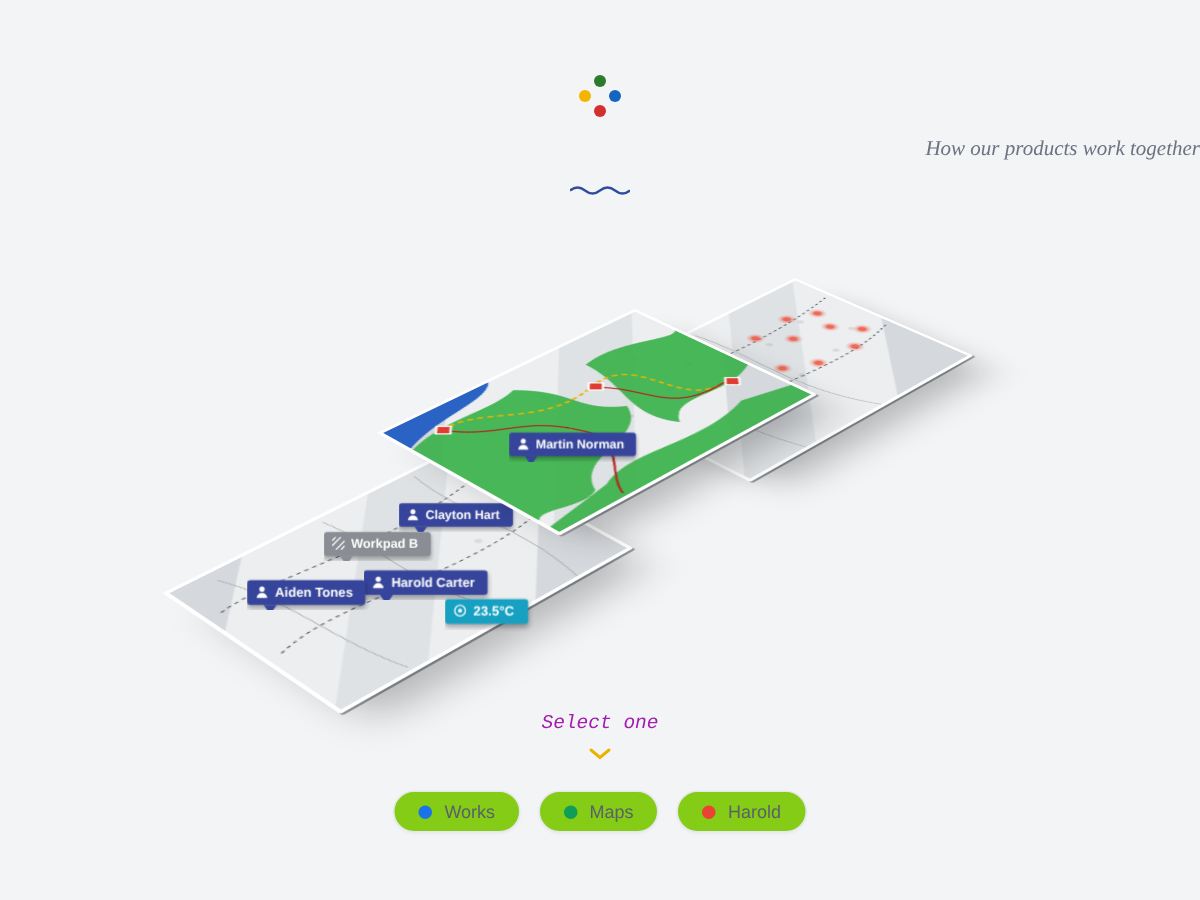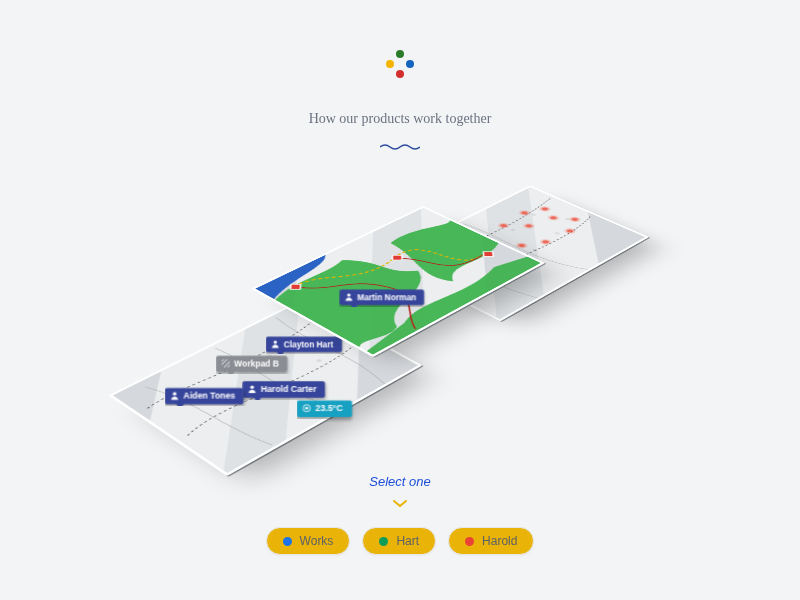--- a/index.html
+++ b/index.html
@@ -17,22 +17,22 @@
   }
   .logo { display: inline-block; position: relative; width: 28px; height: 28px; }
   .logo .dot {
     position: absolute; width: 8px; height: 8px; border-radius: 50%;
   }
   .logo .dot.t { left: 10px; top: 0; }
   .logo .dot.r { right: 0; top: 10px; }
   .logo .dot.b { left: 10px; bottom: 0; }
   .logo .dot.l { left: 0; top: 10px; }
   .tagline {
-    font-family: Georgia, serif;
-    font-size: 14px; color: #6b7280; margin-top: 29px;
+    font-style: italic; font-family: Georgia, serif;
+    font-size: 14px; color: #6b7280; margin-top: 9px; text-align: right;
   }
   .wave { margin-top: 10px; display:inline-block; }
 
   .scene {
     position: absolute; left: 50%; top: 310px;
     transform: translate(-50%, -50%);
     perspective: 1600px;
     width: 700px; height: 260px;
     pointer-events: none;
   }
@@ -110,29 +110,29 @@
     position:absolute; width:14px; height:14px; border-radius:50%;
     transform: translate(-50%,-50%);
     background: radial-gradient(circle, rgba(239,83,62,0.85) 0 25%, rgba(239,83,62,0.35) 40%, rgba(239,83,62,0) 70%);
   }
 
   .footer {
     position:absolute; left:0; right:0; bottom: 45px;
     text-align:center;
   }
   .select-one {
-    font-style: italic; font-family: Liberation Sans, sans-serif;
-    font-size: 13px; color:#1d4ed8;
+    font-style: italic; font-family: Liberation Mono, monospace;
+    font-size: 13px; color:#a21caf;
   }
   .chev { margin: 6px 0 14px; }
   .pills { display:inline-flex; gap: 12px; }
   .pill {
     display:inline-flex; align-items:center; gap:8px;
     padding: 6px 16px;
-    background:#eab308; border:1px solid #e5e7eb;
+    background:#84cc16; border:1px solid #e5e7eb;
     border-radius: 999px;
     font-size: 12px; color:#5b6168;
     cursor:pointer;
     box-shadow: 0 1px 2px rgba(0,0,0,0.04);
   }
   .pill .dot { width:9px; height:9px; border-radius:50%; display:inline-block; }
 </style>
 </head>
 <body>
 
@@ -278,21 +278,21 @@
           <path d="M2 2 L8 7 L14 2" fill="none" stroke="#e8b400" stroke-width="2" stroke-linecap="round"></path>
         </svg>
     </div>
     <div class="pills" id="pills">
         <button class="pill">
           <span class="dot" style="background: rgb(26, 115, 232);"></span>
           <span>Works</span>
         </button>
         <button class="pill">
           <span class="dot" style="background: rgb(15, 157, 88);"></span>
-          <span>Hart</span>
+          <span>Maps</span>
         </button>
         <button class="pill">
           <span class="dot" style="background: rgb(234, 67, 53);"></span>
           <span>Harold</span>
         </button>
       </div>
   </div>
 
 </div>
 

